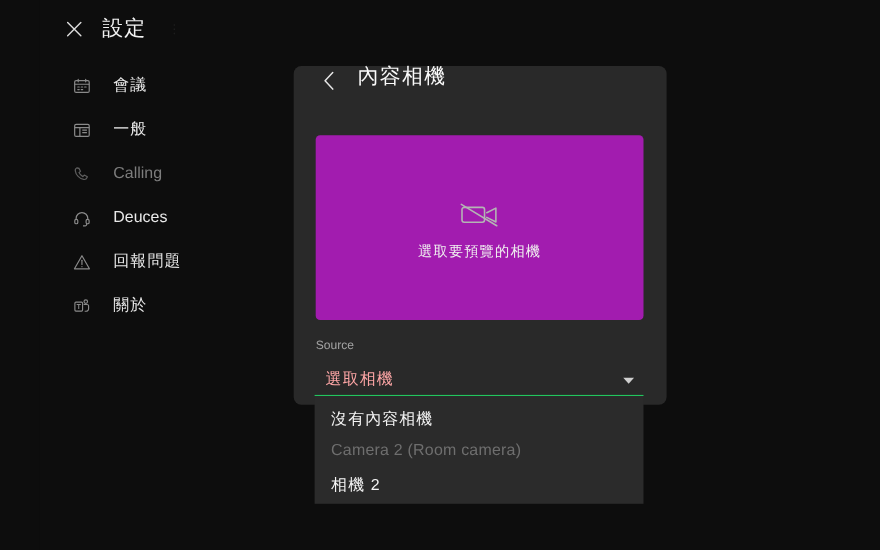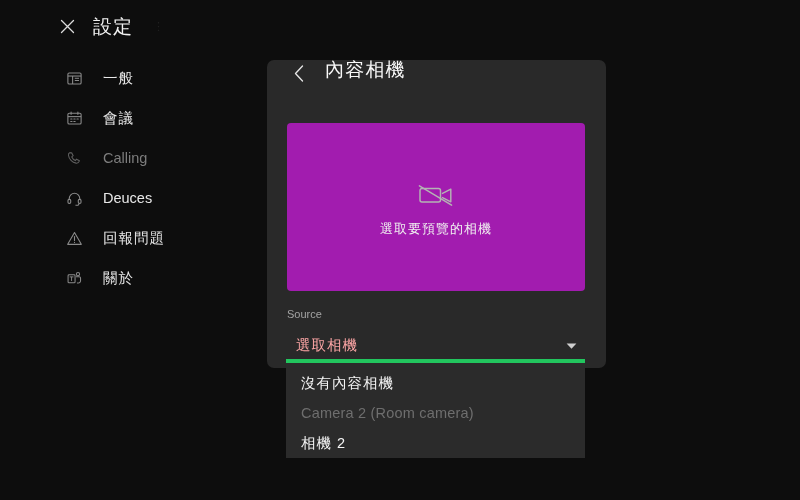--- a/index.html
+++ b/index.html
@@ -199,21 +199,21 @@
   #source-caret svg { display: block; }
 
   
   #source-dropdown {
     position: absolute;
     left: 250px;
     top: 359px;
     width: 299px;
     height: 99px;
     background: #2b2b2b;
-    border-top: 4px solid #22c55e;
+    border-top: 1px solid #22c55e;
     z-index: 40;
     padding-top: 5px;
   }
   .dropdown-option {
     height: 30px;
     display: flex;
     align-items: center;
     padding-left: 15px;
     font-size: 14.5px;
     color: #f5f5f5;
@@ -239,44 +239,44 @@
         <svg width="19" height="19" viewBox="0 0 19 19" fill="none" stroke="#dcdcdc" stroke-width="1.3" stroke-linecap="round">
           <path d="M3.5 3.5 L15.5 15.5 M15.5 3.5 L3.5 15.5"></path>
         </svg>
       </span>
     </div>
     <div id="settings-title">設定</div>
     <div id="titlebar-dots">⋮</div>
   </div>
 
   <nav id="sidebar">
-
-    <div class="nav-item cjk">
-      <span class="nav-icon">
-        <svg width="17" height="17" viewBox="0 0 18 18" fill="none" stroke="currentColor" stroke-width="1.15">
-          <rect x="2" y="3.2" width="14" height="11.6" rx="1.4"></rect>
-          <path d="M2 6.4 H16"></path>
-          <path d="M7 6.4 V14.8"></path>
-          <path d="M9.3 8.8 H13.8 M9.3 11.2 H13.8"></path>
-        </svg>
-      </span>
-      <span class="nav-label">一般</span>
-    </div>
 
     <div class="nav-item cjk">
       <span class="nav-icon">
         <svg width="17" height="17" viewBox="0 0 18 18" fill="none" stroke="currentColor" stroke-width="1.15">
           <rect x="2" y="3.4" width="14" height="11.4" rx="1.4"></rect>
           <path d="M2 7 H16"></path>
           <path d="M5.4 2.2 V4.6 M12.6 2.2 V4.6" stroke-linecap="round"></path>
           <path d="M5 9.6 h1.4 M8.3 9.6 h1.4 M11.6 9.6 h1.4
                    M5 12.1 h1.4 M8.3 12.1 h1.4" stroke-linecap="round"></path>
         </svg>
       </span>
       <span class="nav-label">會議</span>
+    </div>
+
+    <div class="nav-item cjk">
+      <span class="nav-icon">
+        <svg width="17" height="17" viewBox="0 0 18 18" fill="none" stroke="currentColor" stroke-width="1.15">
+          <rect x="2" y="3.2" width="14" height="11.6" rx="1.4"></rect>
+          <path d="M2 6.4 H16"></path>
+          <path d="M7 6.4 V14.8"></path>
+          <path d="M9.3 8.8 H13.8 M9.3 11.2 H13.8"></path>
+        </svg>
+      </span>
+      <span class="nav-label">一般</span>
     </div>
 
     <div class="nav-item dim">
       <span class="nav-icon">
         <svg width="17" height="17" viewBox="0 0 18 18" fill="none" stroke="currentColor" stroke-width="1.15" stroke-linejoin="round">
           <path d="M4.3 2.6 c-1.2 .5 -1.9 1.7 -1.7 3 .5 4 4 7.6 8.1 8.3
                    1.4 .2 2.7 -.5 3.2 -1.8 l .3 -.8 -3 -1.6 -1.3 1.5
                    c-1.7 -.9 -3 -2.2 -3.8 -3.9 l1.5 -1.3 -1.6 -3 -.7 .3 z"></path>
         </svg>
       </span>

